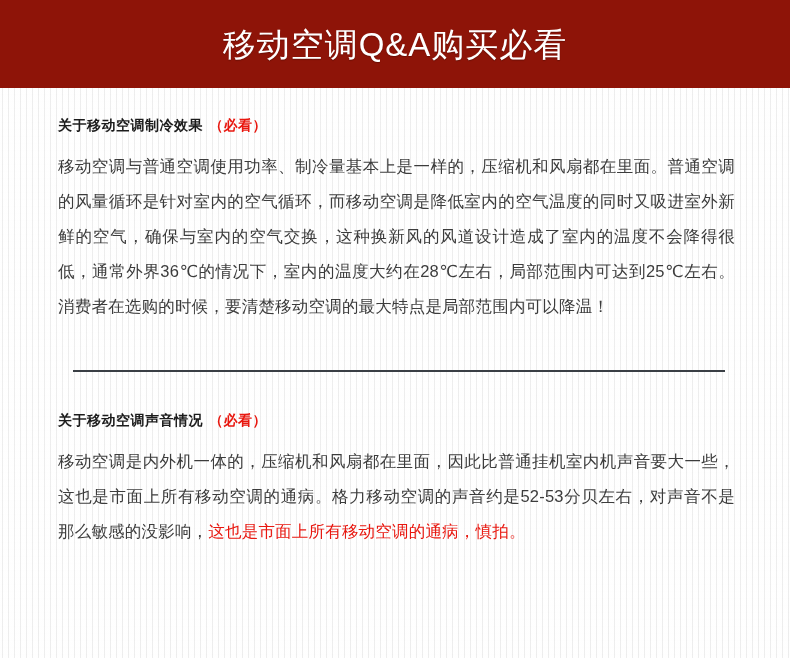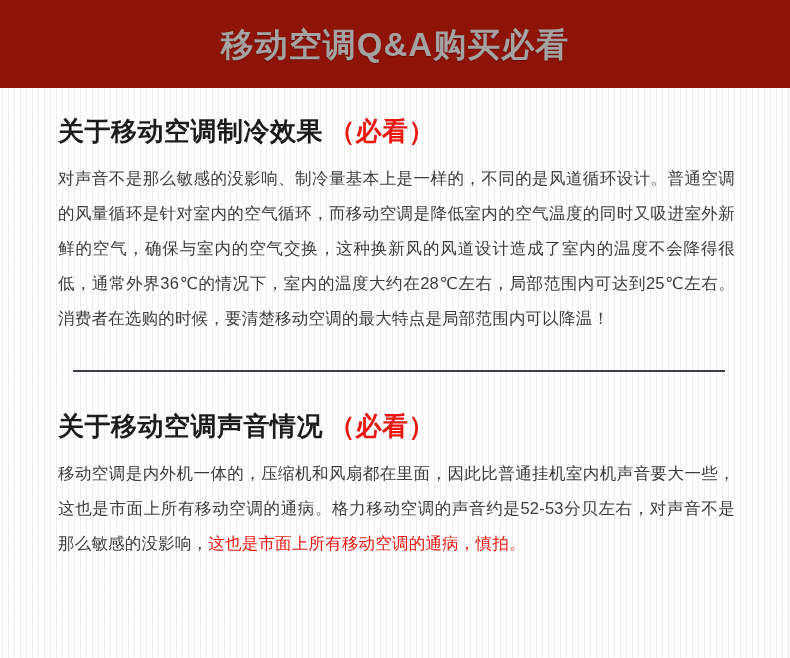--- a/index.html
+++ b/index.html
@@ -46,43 +46,43 @@
     top: 0;
     width: 790px;
     height: 88px;
     background: #8e1408;
     display: flex;
     align-items: center;
     justify-content: center;
     box-sizing: border-box;
   }
   .banner-title {
-    color: #a3a3a3;
+    color: #ffffff;
     font-size: 33px;
-    font-weight: bold;
+    font-weight: normal;
     letter-spacing: 1px;
     line-height: 1;
     white-space: nowrap;
     text-shadow: 0 1px 1px rgba(0,0,0,0.25);
   }
 
   
   .content {
     position: absolute;
     left: 0;
     top: 88px;
     width: 790px;
   }
 
   .section {
     padding: 0 55px 0 58px;
   }
 
   .section-heading {
-    font-size: 26px;
+    font-size: 14px;
     font-weight: bold;
     color: #1c1c1c;
     letter-spacing: 0.5px;
     line-height: 1;
     white-space: nowrap;
   }
   .section-heading .accent {
     color: #e8170f;
     margin-left: 6px;
   }
@@ -126,21 +126,21 @@
     <div class="banner-title">移动空调Q&amp;A购买必看</div>
   </div>
 
   <div class="content">
 
     <div class="section-one">
       <div class="section">
         <div class="section-heading">
           <span>关于移动空调制冷效果</span><span class="accent">（必看）</span>
         </div>
-        <div class="body-text">对声音不是那么敏感的没影响、制冷量基本上是一样的，不同的是风道循环设计。普通空调的风量循环是针对室内的空气循环，而移动空调是降低室内的空气温度的同时又吸进室外新鲜的空气，确保与室内的空气交换，这种换新风的风道设计造成了室内的温度不会降得很低，通常外界36℃的情况下，室内的温度大约在28℃左右，局部范围内可达到25℃左右。消费者在选购的时候，要清楚移动空调的最大特点是局部范围内可以降温！</div>
+        <div class="body-text">移动空调与普通空调使用功率、制冷量基本上是一样的，压缩机和风扇都在里面。普通空调的风量循环是针对室内的空气循环，而移动空调是降低室内的空气温度的同时又吸进室外新鲜的空气，确保与室内的空气交换，这种换新风的风道设计造成了室内的温度不会降得很低，通常外界36℃的情况下，室内的温度大约在28℃左右，局部范围内可达到25℃左右。消费者在选购的时候，要清楚移动空调的最大特点是局部范围内可以降温！</div>
       </div>
     </div>
 
     <div class="divider"></div>
 
     <div class="section-two">
       <div class="section">
         <div class="section-heading">
           <span>关于移动空调声音情况</span><span class="accent">（必看）</span>
         </div>

